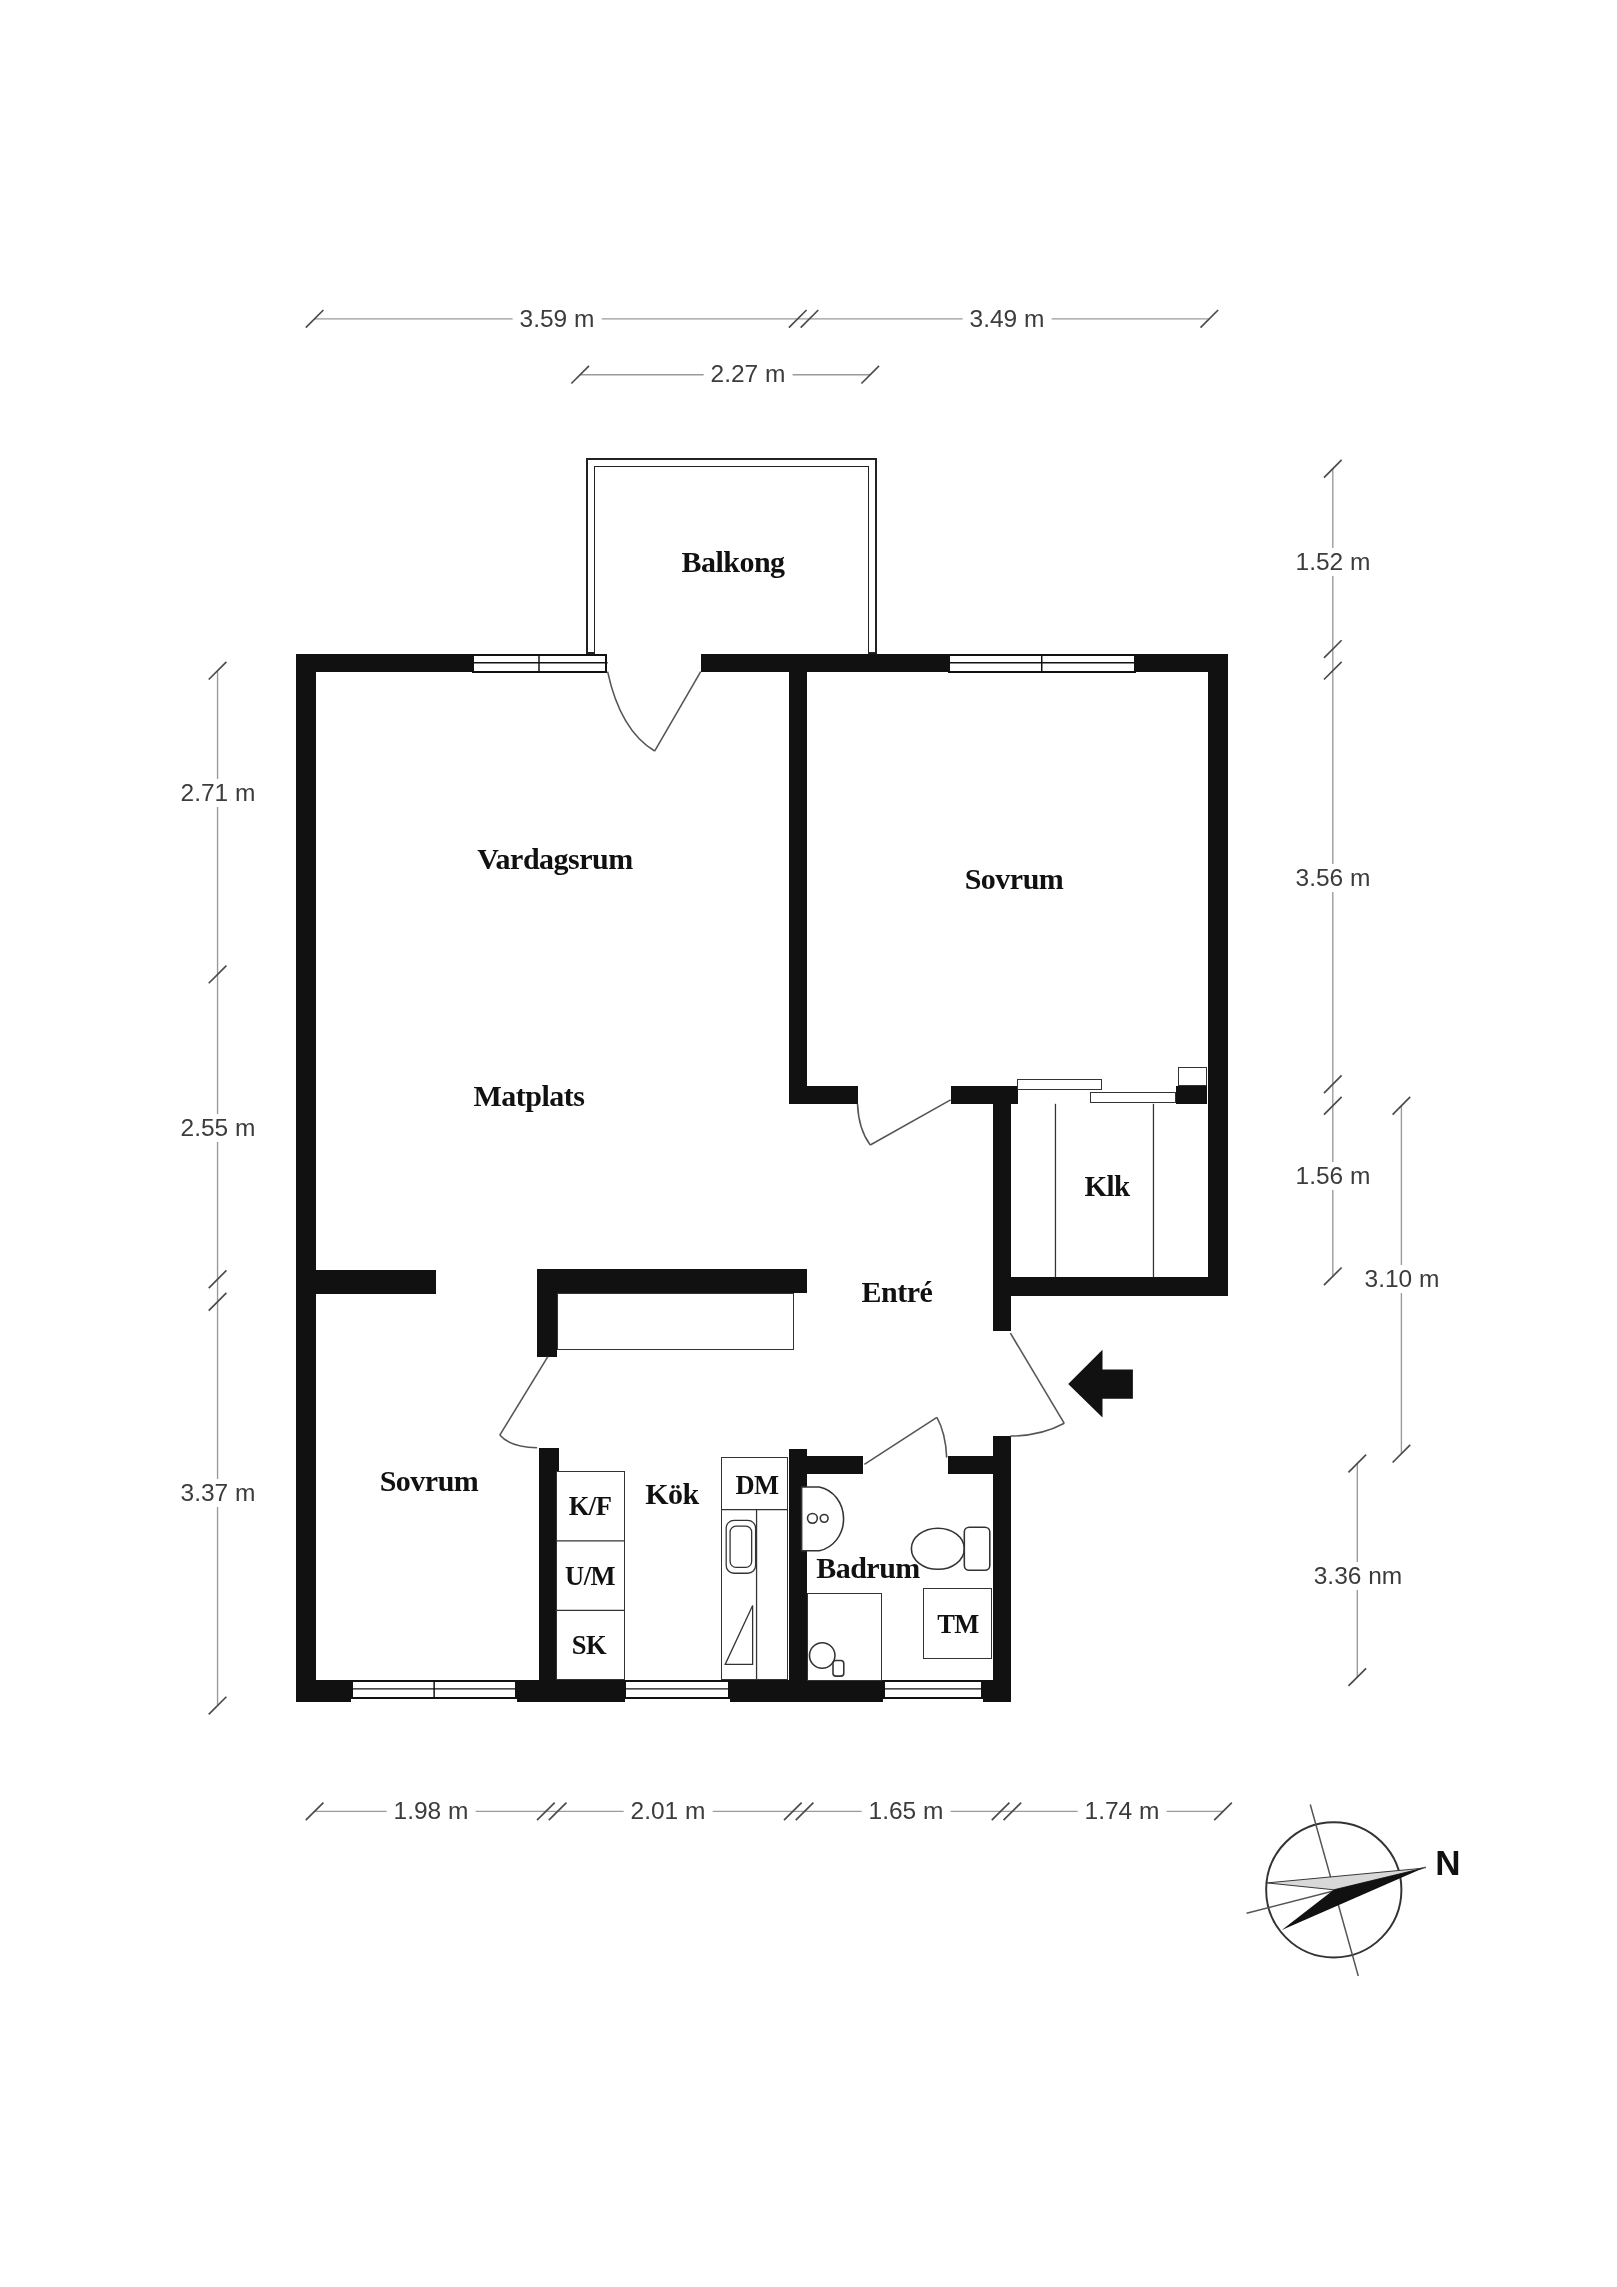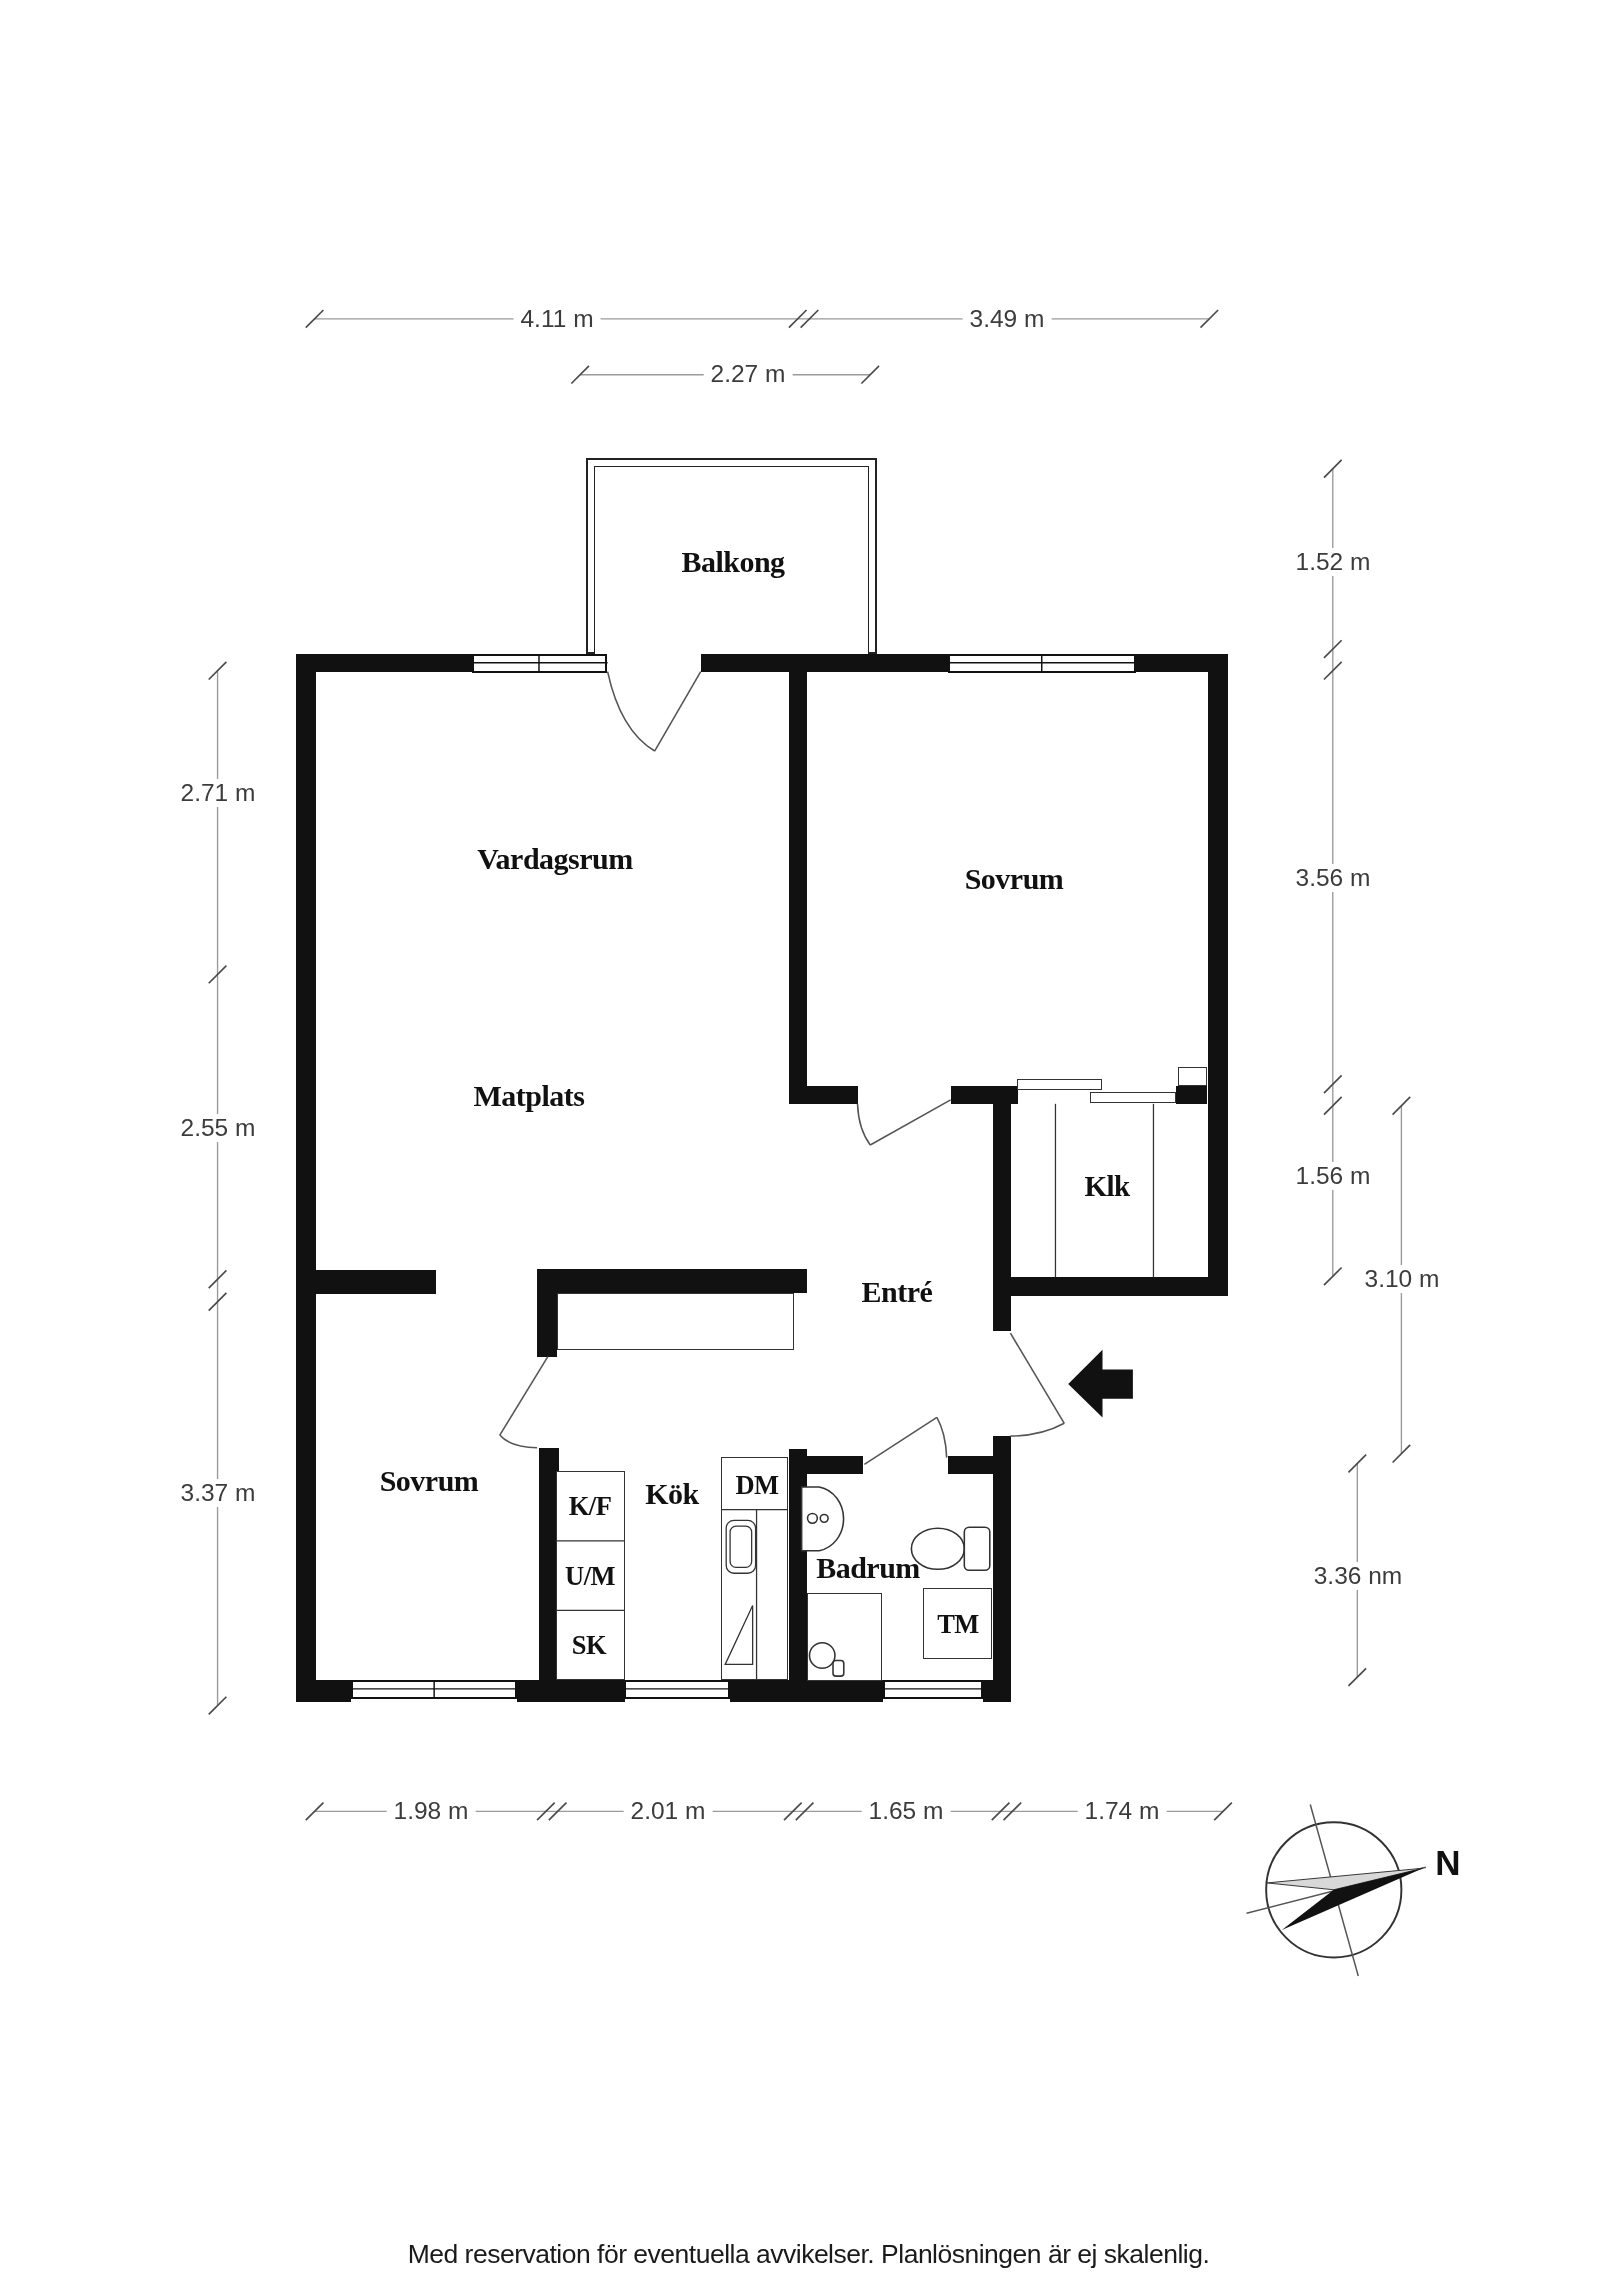--- a/index.html
+++ b/index.html
@@ -210,34 +210,33 @@
   <div class="label room" style="left:429px;top:1481px;">Sovrum</div>
   <div class="label room" style="left:672px;top:1494px;">Kök</div>
   <div class="label room" style="left:868px;top:1568px;">Badrum</div>
 
   <div class="label small" style="left:757px;top:1485px;">DM</div>
   <div class="label small" style="left:590px;top:1506px;">K/F</div>
   <div class="label small" style="left:590px;top:1576px;">U/M</div>
   <div class="label small" style="left:589px;top:1645px;">SK</div>
   <div class="label small" style="left:958px;top:1624px;">TM</div>
 
-  <div class="dim" style="left:557px;top:319px;">4.11 m</div>
+  <div class="dim" style="left:557px;top:319px;">3.59 m</div>
   <div class="dim" style="left:1007px;top:319px;">3.49 m</div>
   <div class="dim" style="left:748px;top:374px;">2.27 m</div>
   <div class="dim" style="left:218px;top:793px;">2.71 m</div>
   <div class="dim" style="left:218px;top:1128px;">2.55 m</div>
   <div class="dim" style="left:218px;top:1493px;">3.37 m</div>
   <div class="dim" style="left:1333px;top:562px;">1.52 m</div>
   <div class="dim" style="left:1333px;top:878px;">3.56 m</div>
   <div class="dim" style="left:1333px;top:1176px;">1.56 m</div>
   <div class="dim" style="left:1402px;top:1279px;">3.10 m</div>
   <div class="dim" style="left:1358px;top:1576px;">3.36 nm</div>
   <div class="dim" style="left:431px;top:1811px;">1.98 m</div>
   <div class="dim" style="left:668px;top:1811px;">2.01 m</div>
   <div class="dim" style="left:906px;top:1811px;">1.65 m</div>
   <div class="dim" style="left:1122px;top:1811px;">1.74 m</div>
 
   <div class="north" style="left:1448px;top:1863px;">N</div>
 
-  <div class="footer">Med reservation för eventuella avvikelser. Planlösningen är ej skalenlig.</div>
 
 </div>
 
 
 </body></html>

